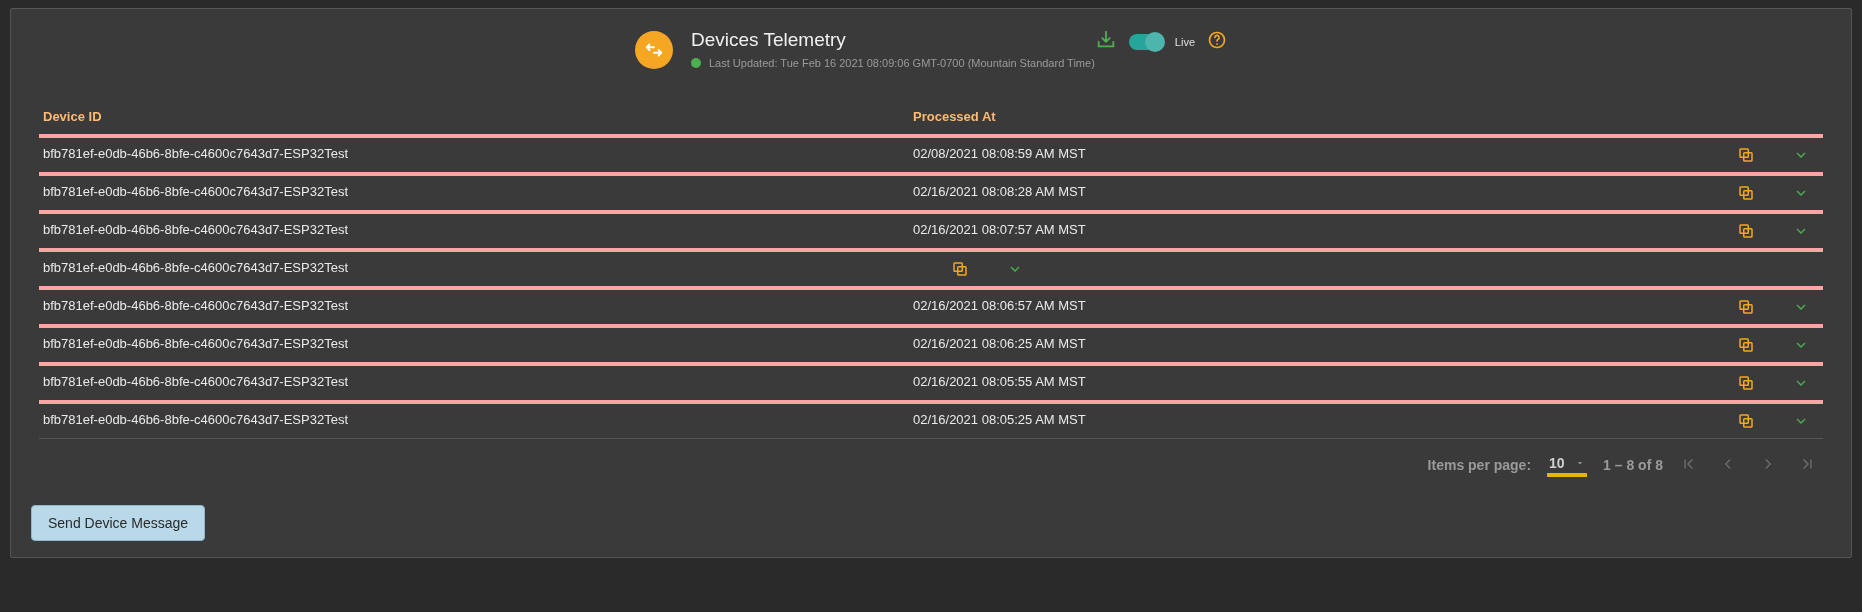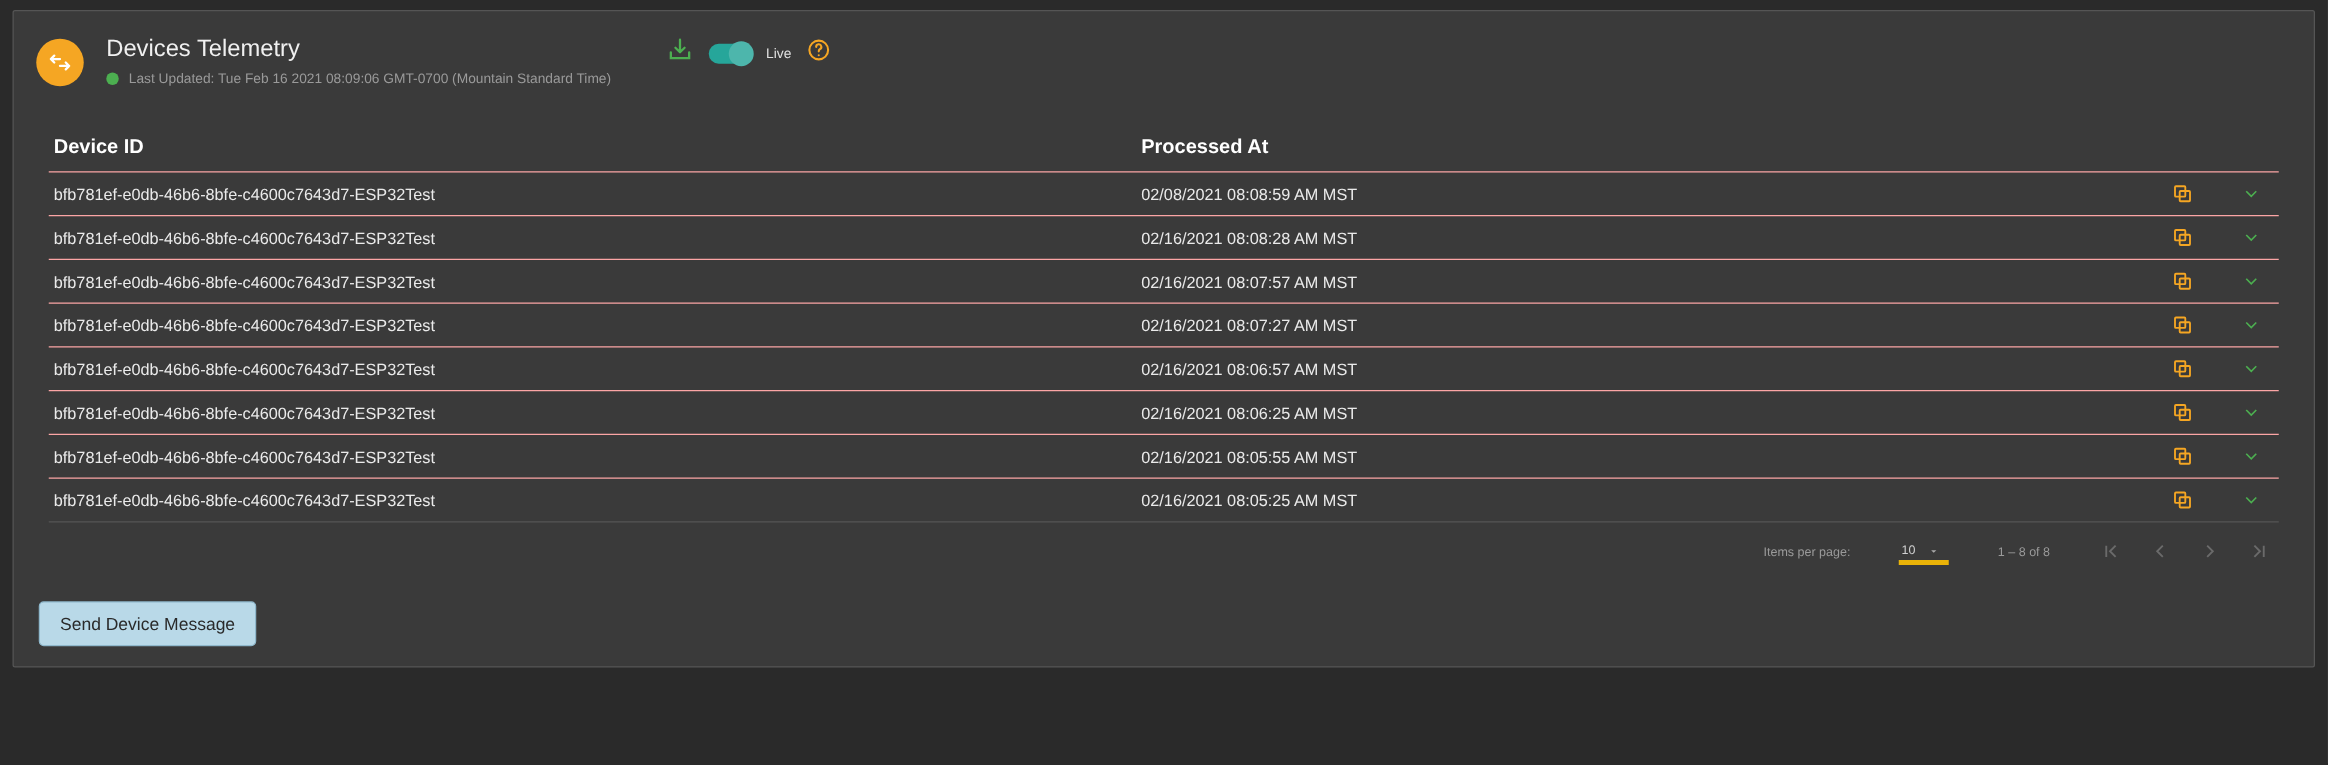--- a/index.html
+++ b/index.html
@@ -17,22 +17,21 @@
   .panel {
     background: #3a3a3a;
     border: 1px solid #555;
     border-radius: 2px;
     padding: 20px 18px 14px 18px;
     position: relative;
   }
   .header-row {
     display: flex;
     align-items: flex-start;
-    justify-content: flex-start;
-    gap: 44px;
+    justify-content: center;
   }
   .header-left {
     display: flex;
     align-items: flex-start;
     gap: 18px;
   }
   .avatar {
     width: 38px;
     height: 38px;
     border-radius: 50%;
@@ -75,48 +74,48 @@
   }
   .live-label { font-size: 11px; color: #e0e0e0; }
   .help-icon { color: #f5a623; }
 
   .table-wrap {
     margin-top: 30px;
     padding: 0 10px;
   }
   .thead {
     display: flex;
-    font-size: 16px;
+    font-size: 13px;
     font-weight: 600;
-    color: #ffffff;
+    color: #fdba74;
     padding: 10px 4px;
   }
   .col-id   { flex: 0 0 870px; }
   .col-time { flex: 1 1 auto; }
   .col-act  { flex: 0 0 120px; display:flex; justify-content:flex-end; gap:38px; align-items:center; padding-right:10px;}
   .trow {
     display:flex;
-    align-items:center;
     font-size:13px;
     color:#eaeaea;
     padding: 8px 4px;
-    border-top: 1px solid #fca5a5;
+    border-top: 4px solid #fca5a5;
   }
   .trow:last-child { border-bottom: 1px solid #555; }
   .copy-btn { color:#f5a623; cursor:pointer; display:flex; }
   .expand-btn { color:#4caf50; cursor:pointer; display:flex; }
 
   .paginator {
     display:flex;
     justify-content:flex-end;
     align-items:center;
-    gap: 39px;
-    font-size: 10px;
+    gap: 16px;
+    font-size: 14px;
     color:#9a9a9a;
     padding: 14px 6px 8px 6px;
+    font-weight: bold;
   }
   .pp-label {}
   .pp-select {
     display:flex; align-items:center; gap:10px;
     border-bottom:4px solid #eab308; padding: 2px 2px;
     color:#d0d0d0; min-width:40px;
   }
   .pp-range {}
   .pp-nav { display:flex; align-items:center; gap:22px; color:#6a6a6a; }
   .pp-nav svg { cursor:default; }
@@ -230,21 +229,20 @@
               </span>
               <span class="expand-btn">
                 <svg width="16" height="16" viewBox="0 0 24 24">
                   <path d="M6 9l6 6 6-6" stroke="currentColor" stroke-width="2" fill="none"></path>
                 </svg>
               </span>
             </div>
           </div>
           <div class="trow">
             <div class="col-id">bfb781ef-e0db-46b6-8bfe-c4600c7643d7-ESP32Test</div>
-            <div class="col-time">02/16/2021 08:07:27 AM MST</div>
             <div class="col-act">
               <span class="copy-btn">
                 <svg width="18" height="18" viewBox="0 0 24 24">
                   <rect x="9" y="9" width="11" height="11" rx="1" stroke="currentColor" stroke-width="2" fill="none"></rect>
                   <rect x="4" y="4" width="11" height="11" rx="1" stroke="currentColor" stroke-width="2" fill="none"></rect>
                 </svg>
               </span>
               <span class="expand-btn">
                 <svg width="16" height="16" viewBox="0 0 24 24">
                   <path d="M6 9l6 6 6-6" stroke="currentColor" stroke-width="2" fill="none"></path>

